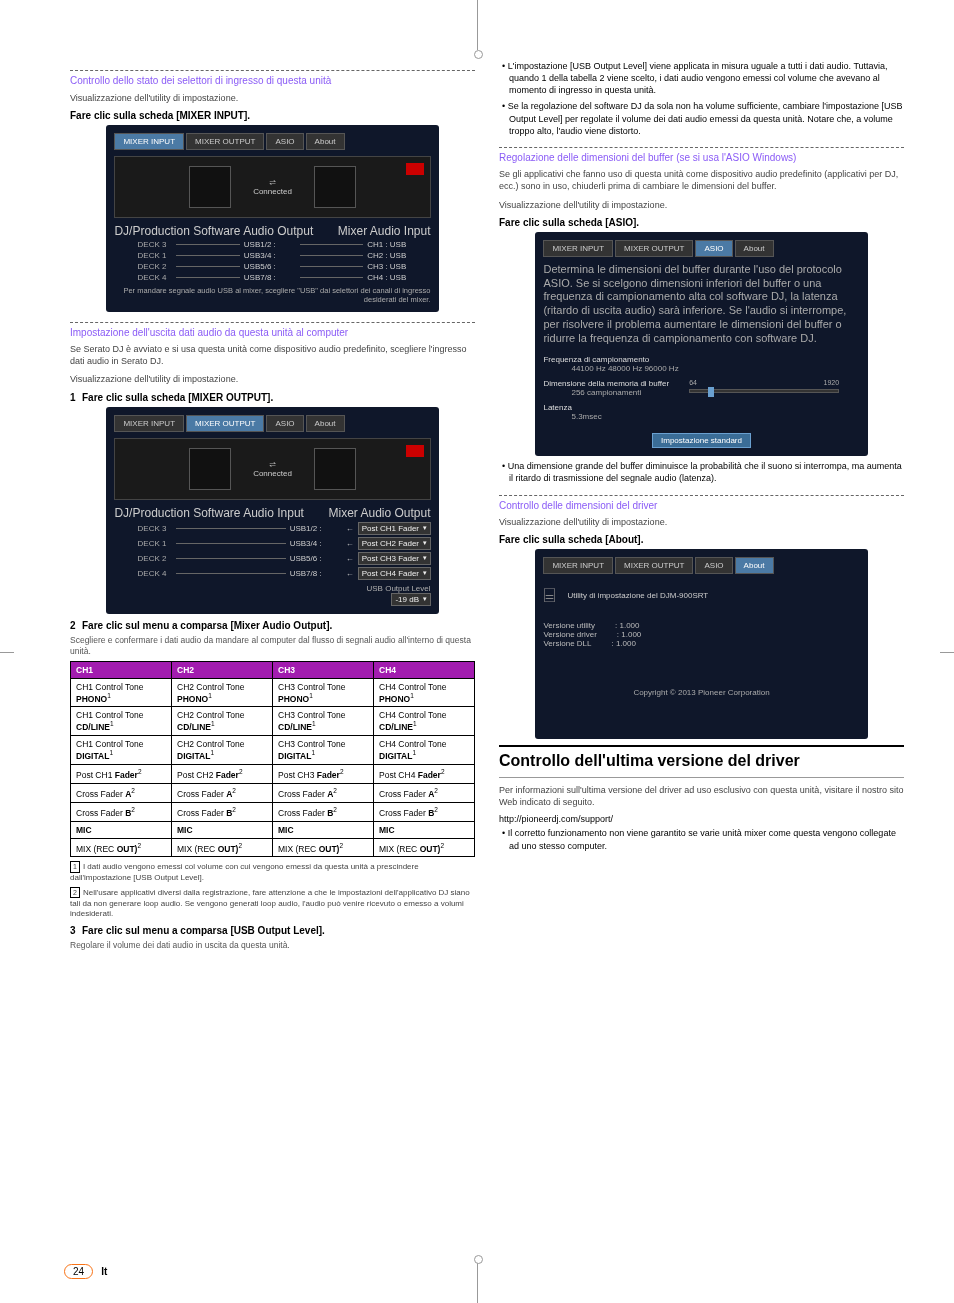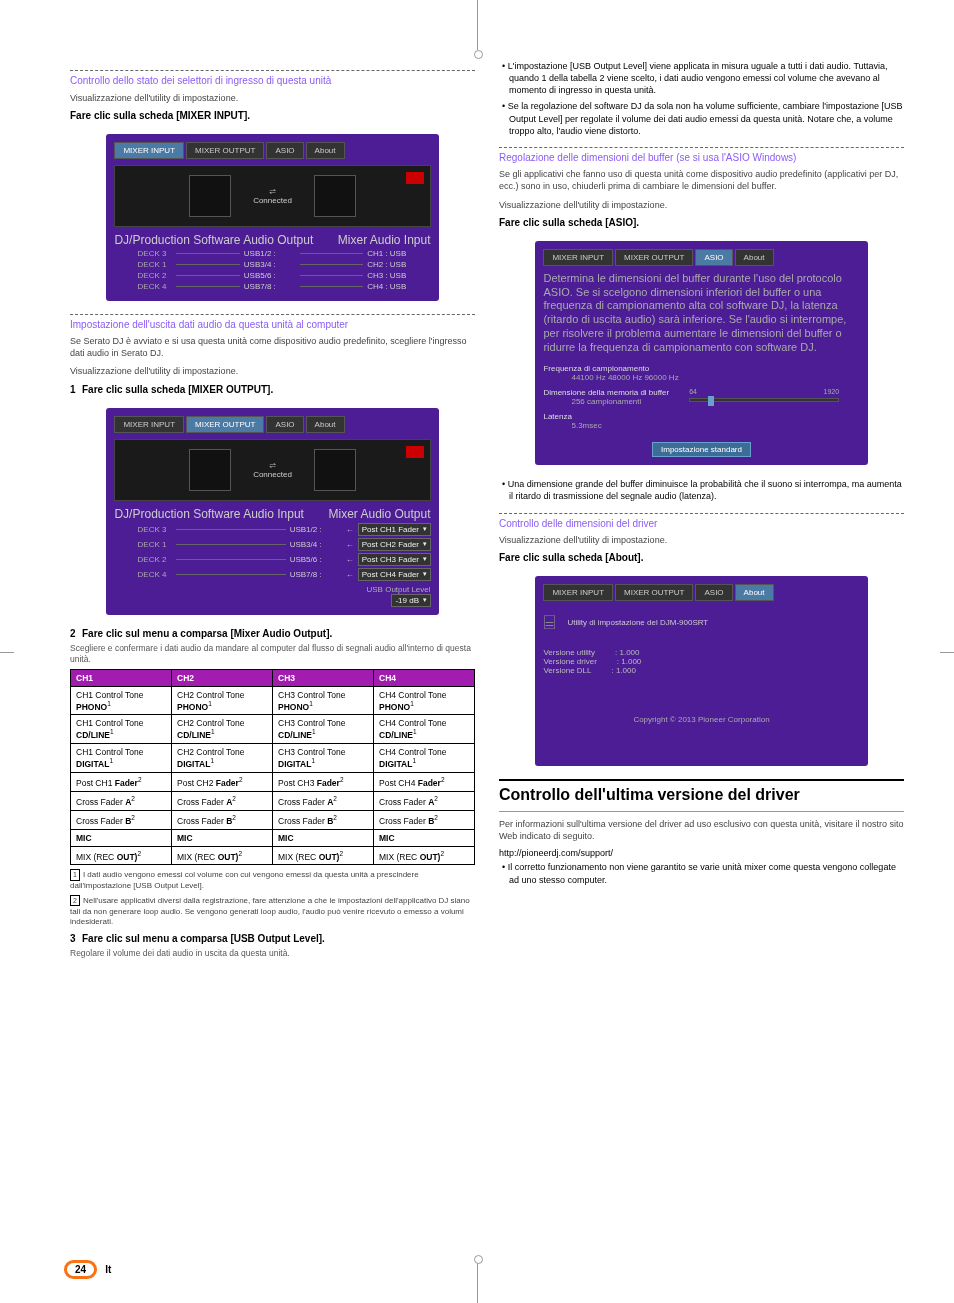--- a/index.html
+++ b/index.html
@@ -21,21 +21,21 @@
   .intro { font-size:9px; color:#444; line-height:1.35; margin-bottom:6px; }
   .step { font-size:10px; font-weight:bold; margin:6px 0 4px; }
   .step .num { display:inline-block; width:12px; }
   .hint { font-size:8.5px; color:#555; line-height:1.3; margin:4px 0; }
   .bullet { font-size:9px; line-height:1.35; padding-left:10px; text-indent:-7px; margin-bottom:4px; }
   .bullet::before { content:"• "; }
   .footn { font-size:8px; color:#444; line-height:1.3; margin:4px 0; }
   .footn .sq { display:inline-block; border:1px solid #000; font-size:7px; padding:0 2px; margin-right:3px; }
 
   
-  .panel { background:#4c1d95; color:#aeaeae; font-size:8px; border-radius:3px; padding:8px; margin:13px auto; width:82%; }
+  .panel { background:#0f172a; color:#aeaeae; font-size:8px; border-radius:3px; padding:8px; margin:4px auto; width:82%; }
   .tabs { display:flex; gap:2px; margin-bottom:6px; }
   .tab { background:#333; border:1px solid #555; padding:3px 8px; font-size:8px; color:#ccc; }
   .tab.active { background:#4b7aa5; color:#fff; }
   .signal { height:62px; background:#1a1a1a; border:1px solid #444; margin-bottom:6px; display:flex; align-items:center; justify-content:center; gap:22px; position:relative; }
   .signal .conn { font-size:8px; color:#ccc; }
   .signal .box { width:42px; height:42px; background:#111; border:1px solid #555; }
   .signal .led { width:18px; height:12px; background:#c00; position:absolute; right:6px; top:6px; }
   .mix { display:flex; justify-content:space-between; font-size:12px; color:#ccc; margin:4px 0 2px; }
   .row { display:flex; align-items:center; font-size:8px; color:#ccc; margin:2px 0; }
   .row .l { width:58px; text-align:right; padding-right:6px; color:#aaa; }
@@ -61,21 +61,21 @@
 
   
   table.opt { border-collapse:collapse; width:100%; font-size:8.5px; margin:4px 0; }
   table.opt th { background:#a21caf; color:#fff; text-align:left; padding:3px 5px; border:1px solid #000; font-weight:bold; }
   table.opt td { border:1px solid #000; padding:3px 5px; vertical-align:top; }
   .sup { font-size:6.5px; vertical-align:super; }
 
   .url { font-size:9px; margin:3px 0; }
 
   .pgnum { position:absolute; left:64px; bottom:24px; font-size:10px; display:flex; align-items:center; gap:8px; }
-  .pgnum .n { border:3px solid #f97316; border-radius:10px; padding:1px 8px; font-weight:bold; }
+  .pgnum .n { border:1px solid #f97316; border-radius:10px; padding:1px 8px; font-weight:normal; }
 </style>
 </head>
 <body>
 
 <div class="spine-top"></div>
 <div class="spine-bot"></div>
 <div class="tick" style="left:0;top:50%;"></div>
 <div class="tick" style="right:0;top:50%;"></div>
 
 <div class="page">
@@ -127,20 +127,21 @@
           <span class="arrow"></span>
           <span class="ch">CH3 : USB</span>
         </div>
       <div class="row">
           <span class="l">DECK 4</span>
           <span class="arrow"></span>
           <span class="u">USB7/8 :</span>
           <span class="arrow"></span>
           <span class="ch">CH4 : USB</span>
         </div>
+      <div class="pnote">Per mandare segnale audio USB al mixer, scegliere "USB" dai selettori dei canali di ingresso desiderati del mixer.</div>
     </div>
 
     <div class="sep"></div>
     <h2 class="sec">Impostazione dell'uscita dati audio da questa unità al computer</h2>
     <p class="intro">Se Serato DJ è avviato e si usa questa unità come dispositivo audio predefinito, scegliere l'ingresso dati audio in Serato DJ.</p>
     <p class="intro">Visualizzazione dell'utility di impostazione.</p>
     <p class="step"><span class="num">1</span><span>Fare clic sulla scheda [MIXER OUTPUT].</span></p>
 
     <div class="panel">
       <div class="tabs">

